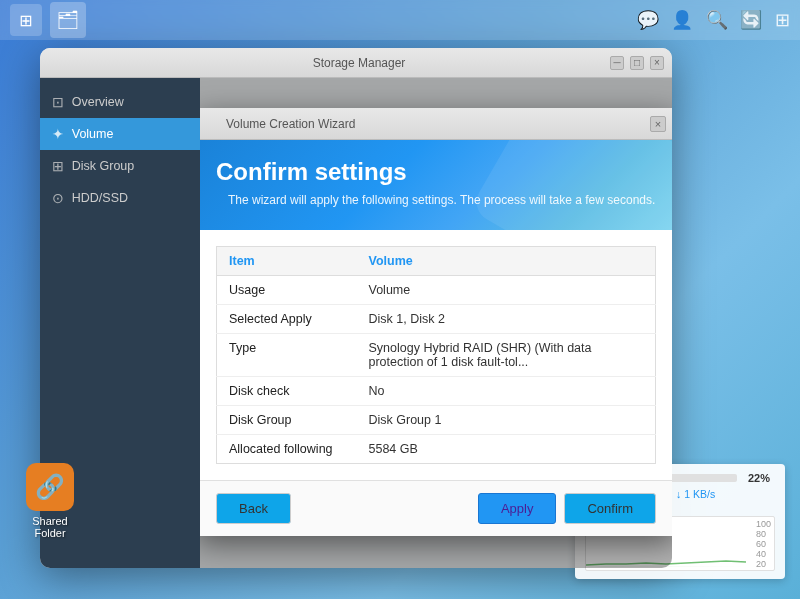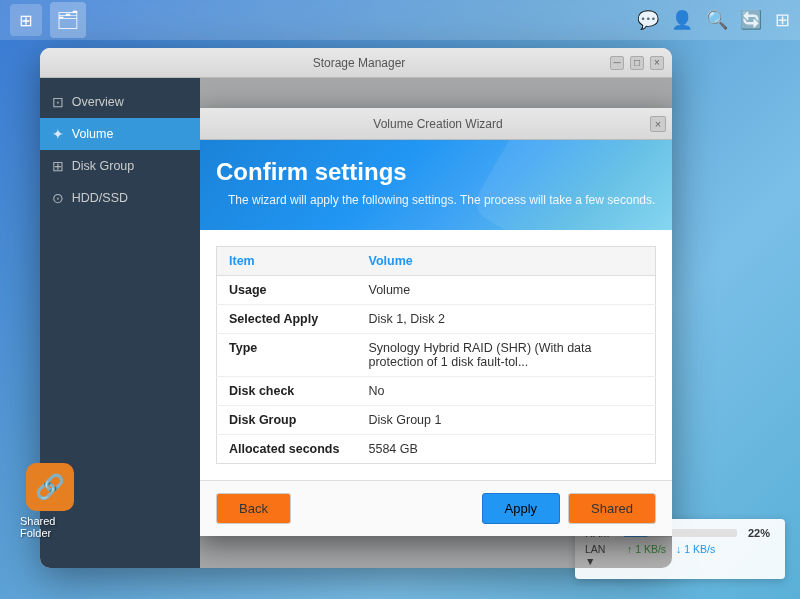--- a/index.html
+++ b/index.html
@@ -62,21 +62,21 @@
       gap: 4px; cursor: pointer; width: 60px;
     }
     .desktop-icon-img {
       width: 48px; height: 48px;
       background: #e67e22;
       border-radius: 10px;
       display: flex; align-items: center; justify-content: center;
       font-size: 24px; color: white;
     }
     .desktop-icon-label {
-      color: white; font-size: 11px; text-align: left;
+      color: white; font-size: 11px; text-align: center;
       text-shadow: 1px 1px 2px rgba(0,0,0,0.5);
     }
 
     
     .storage-manager {
       position: absolute;
       top: 48px; left: 40px;
       width: 632px;
       height: 520px;
       background: #f0f0f0;
@@ -182,21 +182,21 @@
       display: flex;
       align-items: center;
       justify-content: space-between;
       padding: 0 10px;
       border-bottom: 1px solid #bbb;
     }
     .dialog-title {
       font-size: 12px;
       color: #555;
       flex: 1;
-      text-align: center;
+      text-align: left;
     }
     .dialog-close {
       width: 16px; height: 16px;
       background: #ccc;
       border-radius: 2px;
       display: flex; align-items: center; justify-content: center;
       font-size: 11px; color: #666; cursor: pointer;
       border: 1px solid #aaa;
     }
 
@@ -253,42 +253,42 @@
       border-bottom: 1px solid #ddd;
     }
     .settings-table th:first-child { width: 140px; }
     .settings-table td {
       padding: 7px 12px;
       color: #333;
       border-bottom: 1px solid #eee;
       vertical-align: top;
     }
     .settings-table tr:last-child td { border-bottom: none; }
-    .settings-table td:first-child { font-weight: 700; color: #222; }
+    .settings-table td:first-child { font-weight: 400; color: #222; }
 
     .dialog-footer {
       padding: 12px 20px;
       display: flex;
       justify-content: space-between;
       align-items: center;
       border-top: 1px solid #e0e0e0;
       background: #fafafa;
     }
     .btn {
       padding: 7px 22px;
       border-radius: 3px;
       font-size: 13px;
       cursor: pointer;
       border: 1px solid #ccc;
-      background: #f97316;
+      background: #0ea5e9;
       color: #333;
     }
     .btn-primary {
       background: #2196f3;
-      color: #000000;
+      color: #4c1d95;
       border-color: #1976d2;
     }
     .btn-group { display: flex; gap: 8px; }
 
     
     .system-widget {
       position: absolute;
       bottom: 20px;
       right: 15px;
       width: 210px;
@@ -435,32 +435,32 @@
     </tr>
                   <tr>
       <td>Disk check</td>
       <td>No</td>
     </tr>
                   <tr>
       <td>Disk Group</td>
       <td>Disk Group 1</td>
     </tr>
                   <tr>
-      <td>Allocated seconds</td>
+      <td>Allocated following</td>
       <td>5584 GB</td>
     </tr>
                 </tbody>
             </table>
           </div>
 
           <div class="dialog-footer">
             <button class="btn">Back</button>
             <div class="btn-group">
               <button class="btn btn-primary">Apply</button>
-              <button class="btn">Shared</button>
+              <button class="btn">Confirm</button>
             </div>
           </div>
         </div>
 
       </div>
     </div>
   </div>
 
   <div class="desktop-icon">
     <div class="desktop-icon-img">🔗</div>
@@ -473,15 +473,29 @@
       <div class="widget-bar-container">
         <div class="widget-bar" id="ram-bar" style="width: 22%;"></div>
       </div>
       <span class="widget-pct">22%</span>
     </div>
     <div class="widget-net">
       <span class="widget-label">LAN ▼</span>
       <span class="net-up">↑ 1 KB/s</span>
       <span class="net-down">↓ 1 KB/s</span>
     </div>
+    <div class="widget-chart">
+      <div class="chart-labels">
+        <span>100</span>
+        <span>80</span>
+        <span>60</span>
+        <span>40</span>
+        <span>20</span>
+        <span></span>
+      </div>
+      <svg width="170" height="55" style="position:absolute;left:0;bottom:0;">
+        <polyline points="0,50 20,49 40,49 60,48 80,49 100,48 120,47 140,46 160,47" fill="none" stroke="#4caf50" stroke-width="1.5" opacity="0.8"></polyline>
+        <polyline points="0,52 20,51 40,51 60,51 80,51 100,51 120,51 140,51 160,51" fill="rgba(76,175,80,0.1)" stroke="none"></polyline>
+      </svg>
+    </div>
   </div>
 
 </div>
 
 </body></html>

